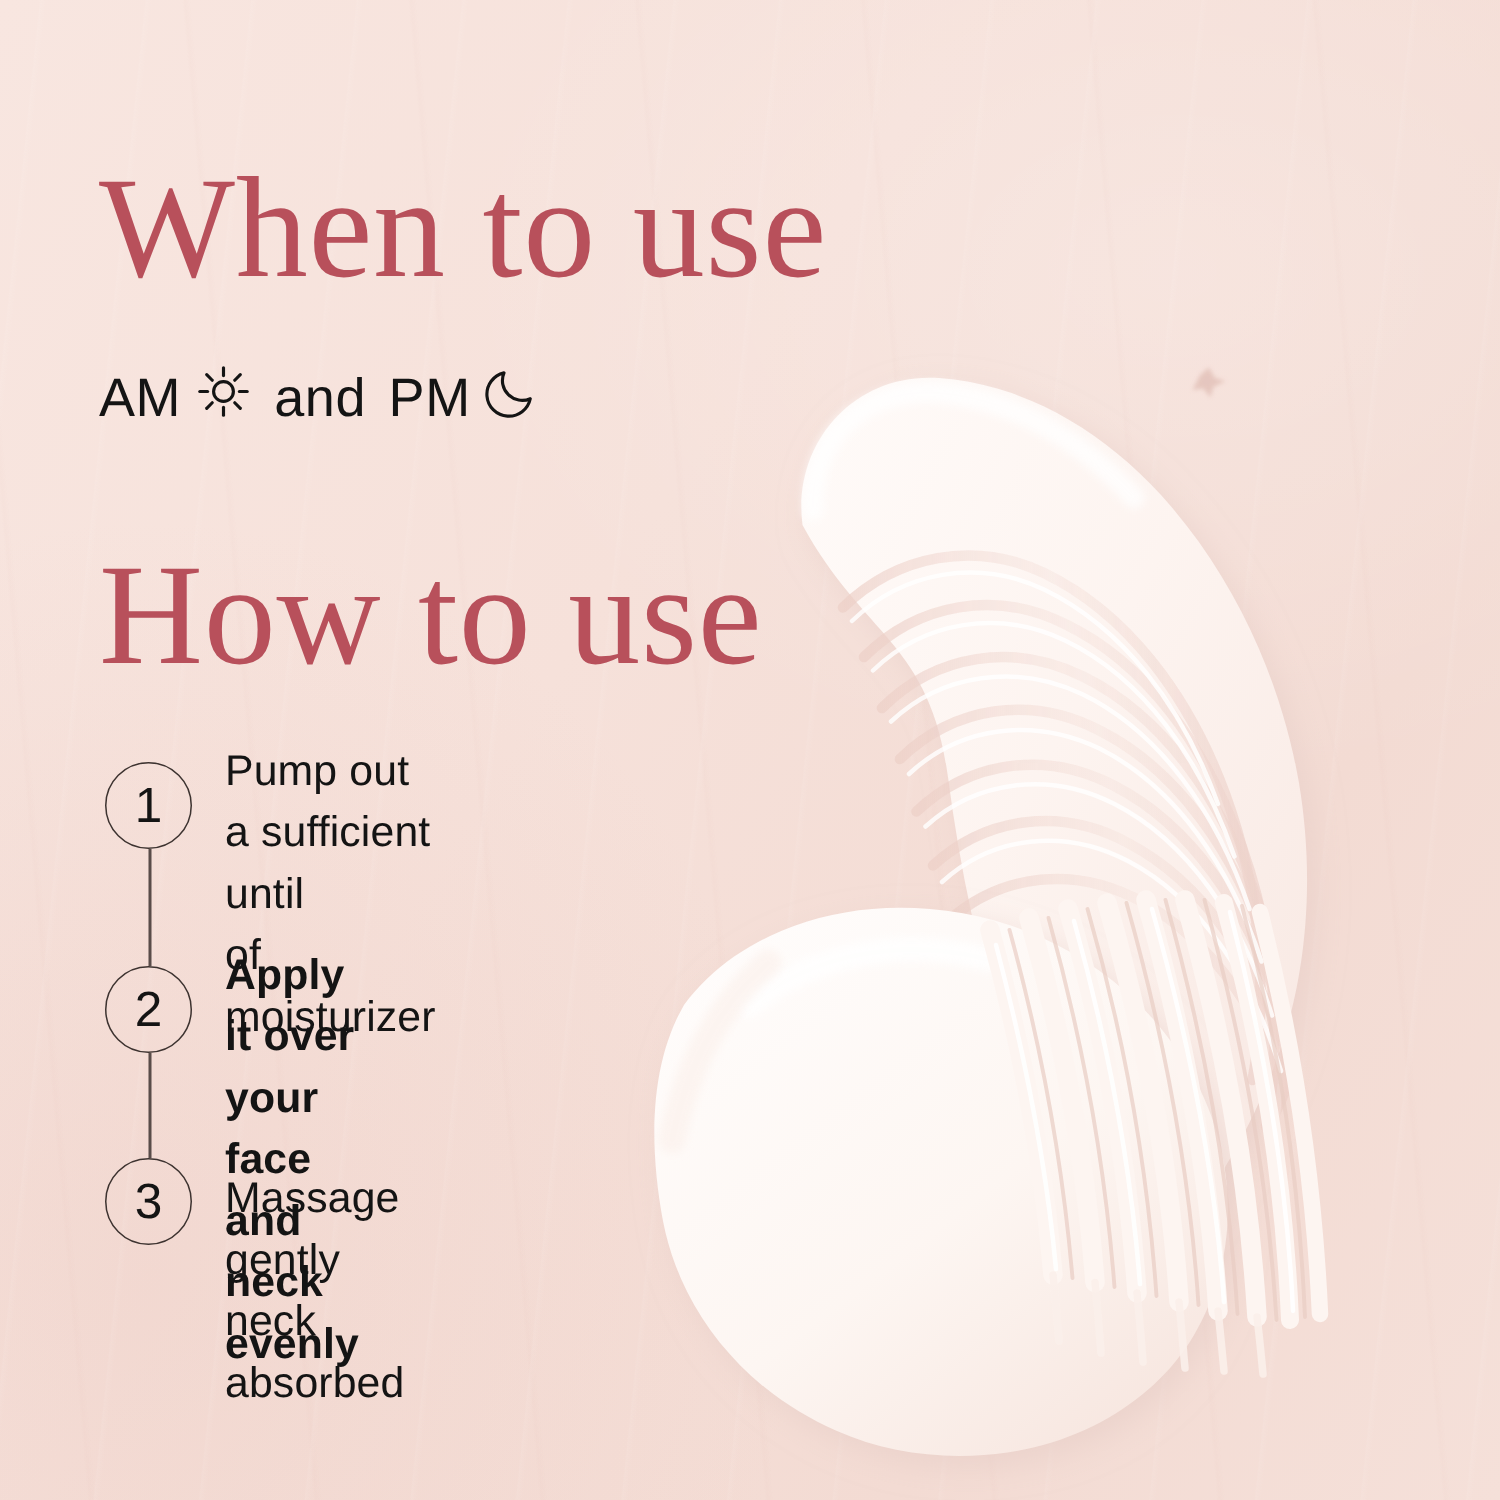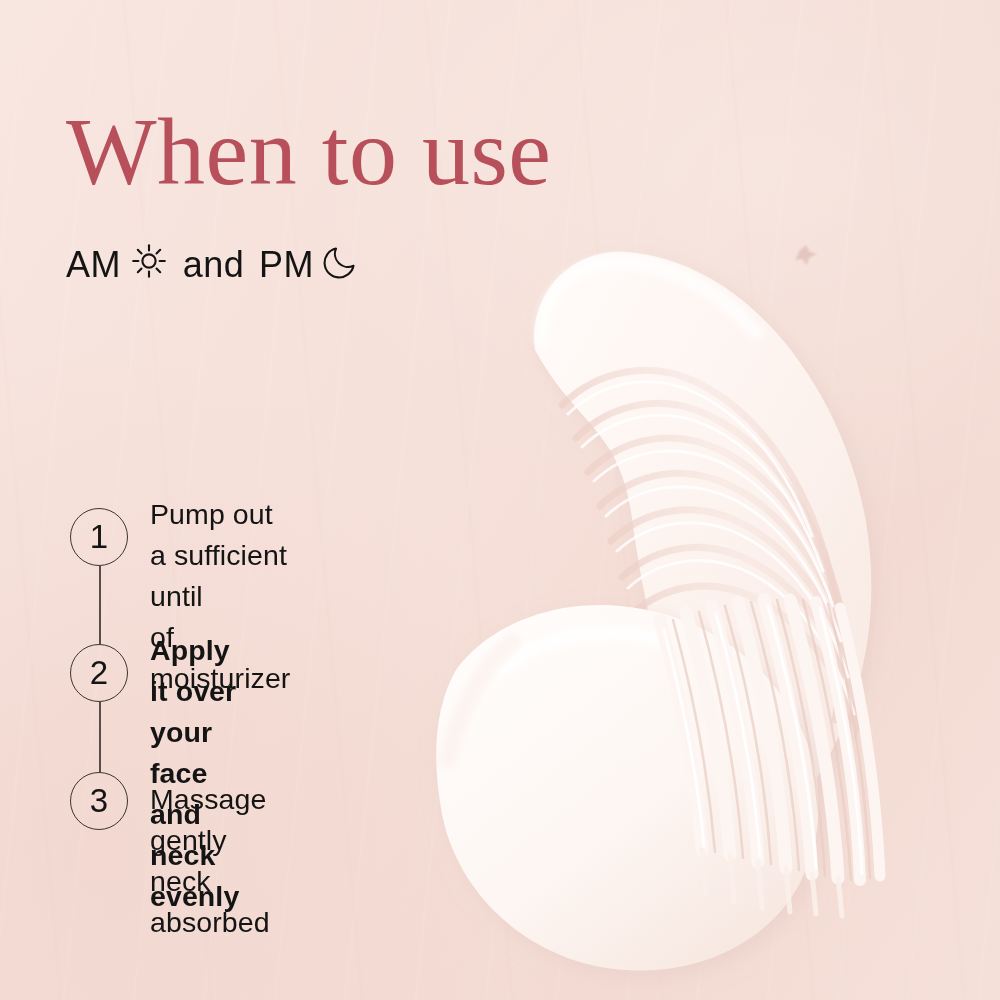--- a/index.html
+++ b/index.html
@@ -328,20 +328,21 @@
       <span class="gap-s"></span>
       <span class="icon-moon">
         <svg width="40" height="40" viewBox="0 0 40 40" aria-hidden="true">
           <path d="M30.5 24.8
                    A13.2 13.2 0 0 1 13.0 7.6
                    A14.6 14.6 0 1 0 30.5 24.8 Z" fill="none" stroke="#141414" stroke-width="2.1" stroke-linejoin="round" stroke-linecap="round"></path>
         </svg>
       </span>
     </div>
 
+    <div class="heading" id="heading-how">How to use</div>
 
     <div class="steps">
       <div class="connector" id="connector-1-2"></div>
       <div class="connector" id="connector-2-3"></div>
 
       <div class="step" id="step-1">
         <div class="step-badge">
           <span>1</span>
         </div>
         <div class="step-text">Pump out a sufficient until

